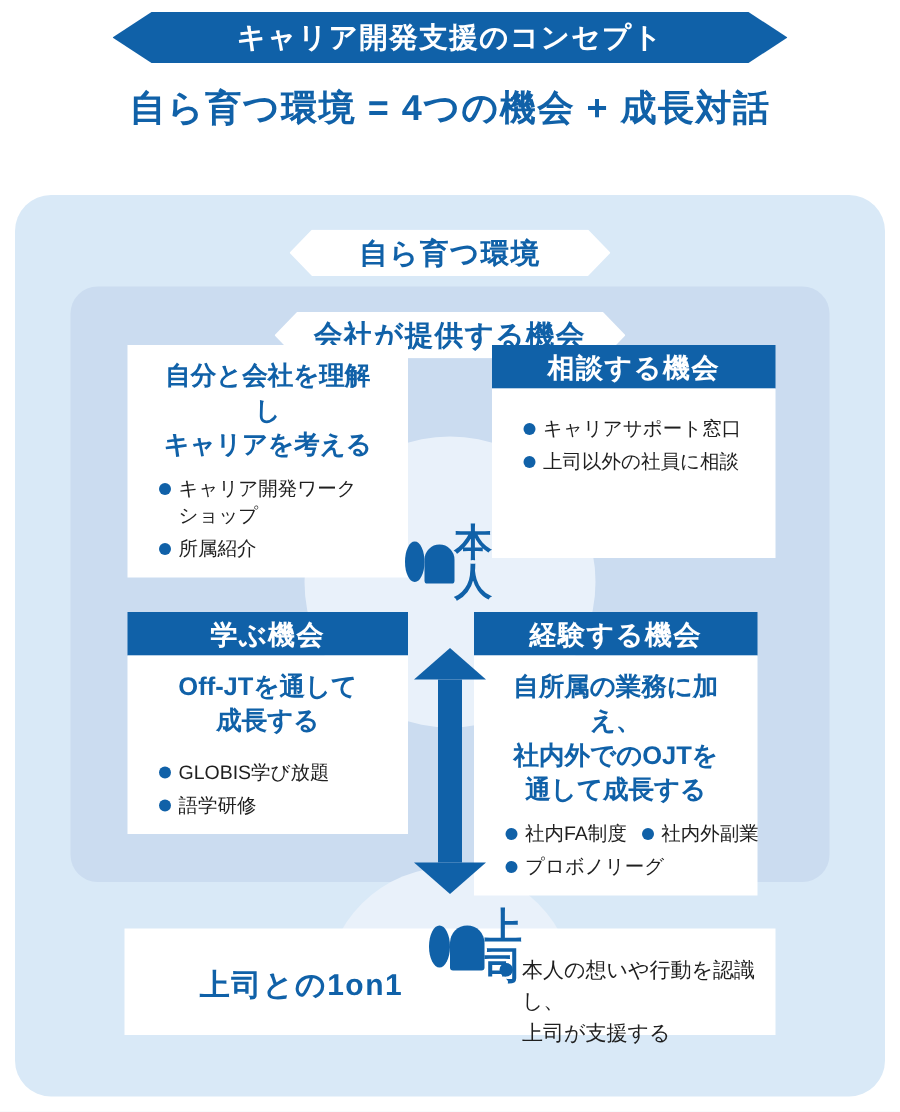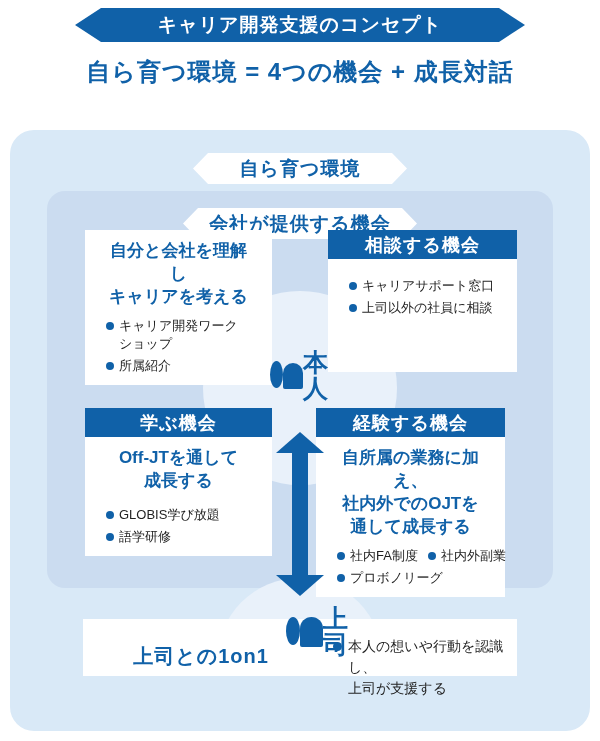--- a/index.html
+++ b/index.html
@@ -70,21 +70,21 @@
   .boss-figure .p-body{width:46px;height:30px;border-radius:23px 23px 4px 4px;}
   .p-label{color:#1061a8;font-weight:bold;font-size:25px;line-height:26px;margin-top:1px;letter-spacing:2px;}
 
   
   .v-arrow{left:276px;top:432px;width:48px;height:164px;display:flex;flex-direction:column;align-items:center;z-index:5;}
   .tri-up{width:0;height:0;border-left:24px solid transparent;border-right:24px solid transparent;border-bottom:21px solid #1061a8;}
   .tri-down{width:0;height:0;border-left:24px solid transparent;border-right:24px solid transparent;border-top:21px solid #1061a8;}
   .shaft{width:16px;flex:1 1 auto;background:#1061a8;}
 
   
-  .bottom-box{left:83px;top:619px;width:434px;height:57px;background:#ffffff;z-index:3;}
+  .bottom-box{left:83px;top:619px;width:434px;height:71px;background:#ffffff;z-index:3;}
   .ono-title{position:absolute;left:18px;top:0;width:200px;height:75px;display:flex;align-items:center;justify-content:center;
     color:#1061a8;font-weight:bold;font-size:20px;letter-spacing:1px;}
   .ono-bullet{position:absolute;left:250px;top:17px;display:flex;gap:6px;align-items:flex-start;}
   .ono-bullet .dot{flex:0 0 auto;width:9px;height:9px;border-radius:50%;background:#1061a8;margin-top:6px;}
   .ono-lines span{display:block;font-size:14px;line-height:21px;color:#1f1f1f;}
 </style>
 </head>
 <body>
 
 <div class="stage">

